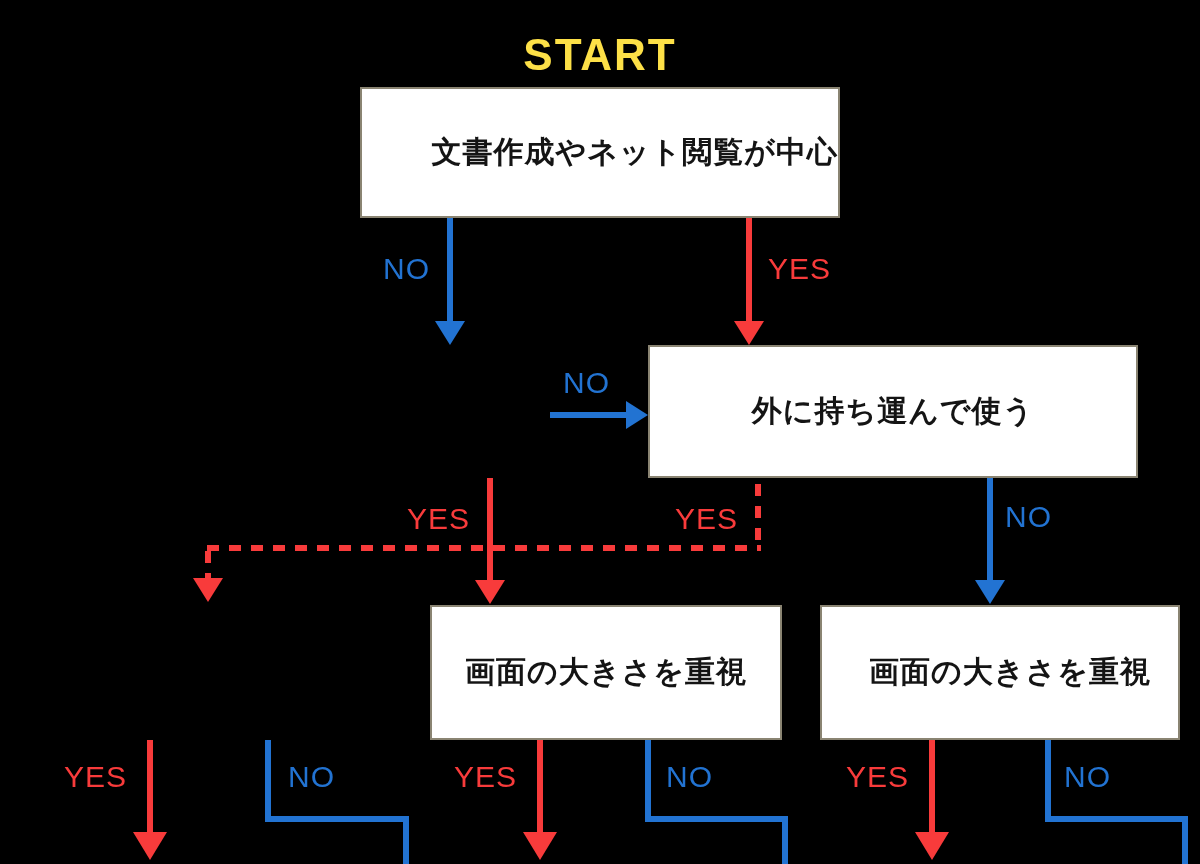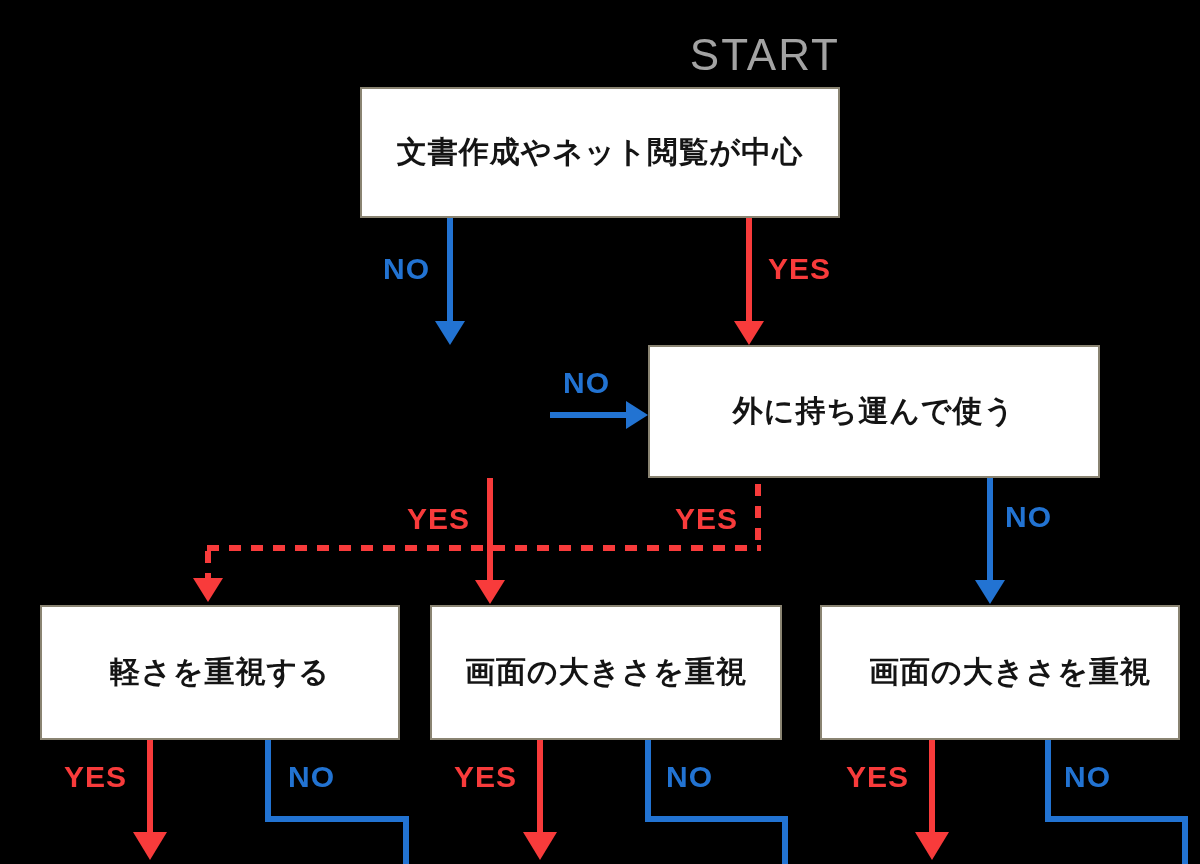--- a/index.html
+++ b/index.html
@@ -7,25 +7,25 @@
     position: relative;
     width: 1200px;
     height: 864px;
     background: #000000;
     overflow: hidden;
     font-family: "Liberation Sans", sans-serif;
   }
   .start-label {
     position: absolute;
     left: 360px; top: 30px; width: 480px;
-    text-align: right;
+    text-align: center;
     font-size: 44px;
-    font-weight: 400;
+    font-weight: 700;
     letter-spacing: 2px;
-    color: #a3a3a3;
+    color: #fde047;
   }
   .node {
     position: absolute;
     background: #ffffff;
     border: 2px solid #8a8472;
     box-sizing: border-box;
     display: flex;
     align-items: center;
     justify-content: center;
     font-size: 30px;
@@ -61,42 +61,39 @@
   .arrow-down.blue { border-top-color: #2273d2; }
   .arrow-right {
     position: absolute; width: 0; height: 0;
     border-top: 14px solid transparent;
     border-bottom: 14px solid transparent;
     border-left: 22px solid #2273d2;
   }
   .edge-label {
     position: absolute;
     font-size: 30px;
-    font-weight: 700;
+    font-weight: 400;
     letter-spacing: 1px;
     white-space: nowrap;
   }
   .yes { color: #f83b3b; }
   .no  { color: #2273d2; }
 </style>
 </head>
 <body>
 
 <div id="stage">
 
   <div class="start-label">START</div>
 
-  <div class="node" style="left:360px; top:87px;  width:480px; height:131px;">
+  <div class="node" style="left:360px; top:87px;  width:480px; height:131px;justify-content:flex-end;">
     <span>文書作成やネット閲覧が中心</span>
   </div>
-  <div class="node" style="left:648px; top:345px; width:452px; height:133px;">
+  <div class="node" style="left:648px; top:345px; width:490px; height:133px;">
     <span>外に持ち運んで使う</span>
-  </div>
-  <div class="node" style="left:40px;  top:605px; width:360px; height:135px;">
-    <span>軽さを重視する</span>
   </div>
   <div class="node" style="left:430px; top:605px; width:352px; height:135px;">
     <span>画面の大きさを重視</span>
   </div>
   <div class="node" style="left:820px; top:605px; width:360px; height:135px;padding-left:20px;">
     <span>画面の大きさを重視</span>
   </div>
 
   <div class="vline blue-bg" style="left:447px; top:218px; height:108px;"></div>
   <div class="arrow-down blue" style="left:435px; top:321px;"></div>

